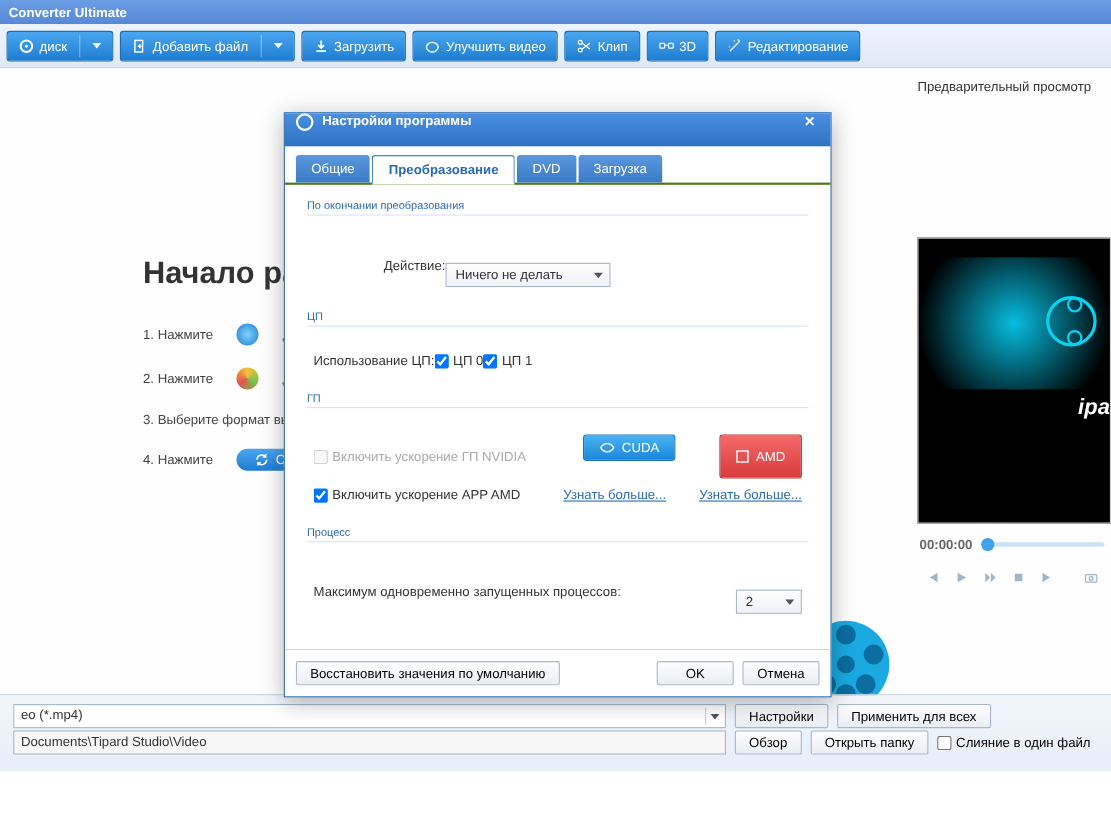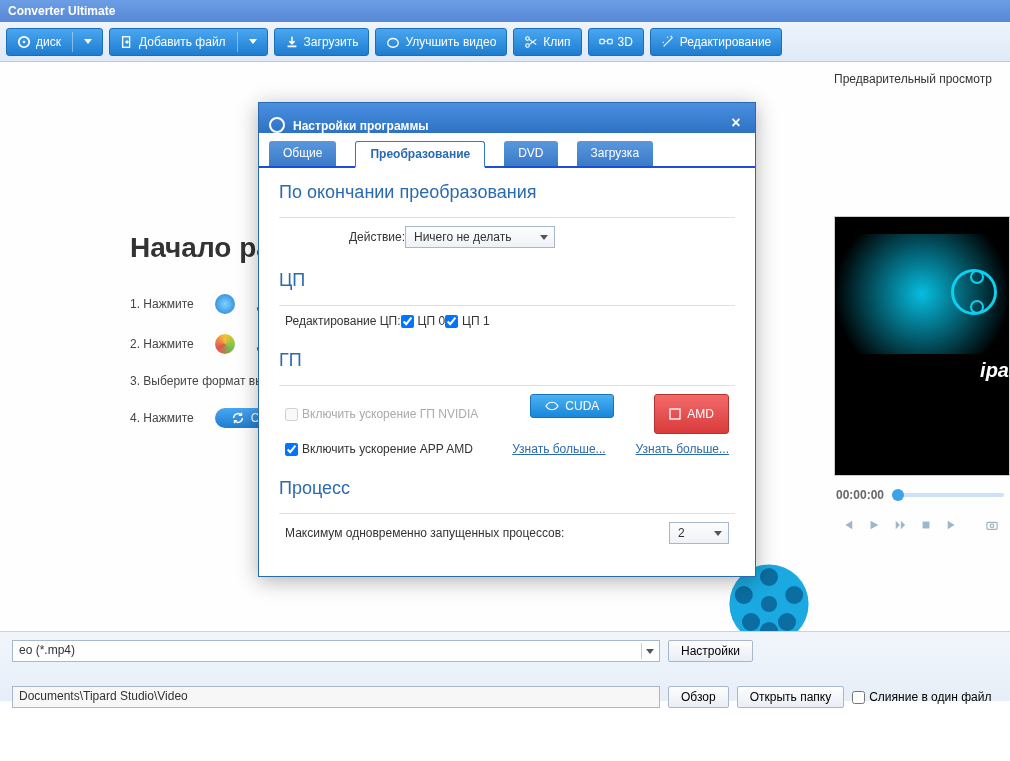--- a/index.html
+++ b/index.html
@@ -27,44 +27,44 @@
 .playctrl{display:flex;gap:14px;justify-content:flex-start;padding:4px 8px;color:#9fb6c9;}
 .pc-ic{width:14px;height:14px;cursor:pointer;}
 .startblock{position:absolute;left:130px;top:170px;color:#444;}
 .startblock h1{font-size:28px;font-weight:bold;color:#333;margin-bottom:30px;}
 .step{margin:20px 0;font-size:13px;display:flex;align-items:center;gap:21px;}
 .circ{width:20px;height:20px;border-radius:50%;display:inline-block;}
 .startbtn{background:linear-gradient(#4aa6f0,#1e7dd1);color:#fff;border-radius:12px;padding:3px 16px;display:inline-flex;align-items:center;gap:6px;}
 .film-reel{position:absolute;right:14px;bottom:-18px;width:90px;height:90px;}
 .film-reel svg{width:100%;height:100%;}
 .bottombar{position:absolute;left:0;right:0;bottom:60px;height:70px;background:linear-gradient(#f2f6fb,#e6eef8);border-top:1px solid #c5d3e4;padding:8px 12px;}
-.brow{display:flex;align-items:center;gap:8px;margin-bottom:24px;}
+.brow{display:flex;align-items:center;gap:8px;margin-bottom:2px;}
 .combo{flex:1;max-width:648px;height:22px;border:1px solid #a7b8cd;background:#fff;padding:2px 6px;position:relative;font-size:12px;color:#333;}
 .combo .dd{position:absolute;right:2px;top:2px;width:16px;height:16px;border-left:1px solid #ccc;display:flex;align-items:center;justify-content:center;}
 .combo .dd::after{content:"";width:0;height:0;border-left:4px solid transparent;border-right:4px solid transparent;border-top:5px solid #555;}
 .sbtn{height:22px;border:1px solid #a7b8cd;background:linear-gradient(#fdfdfd,#e9eef5);padding:0 12px;border-radius:2px;cursor:pointer;font-size:12px;}
 .path{flex:1;max-width:648px;height:22px;border:1px solid #a7b8cd;background:#f7f7f7;padding:2px 6px;font-size:12px;color:#333;}
 .chk{display:inline-flex;align-items:center;gap:4px;font-size:12px;}
 .chk input{width:13px;height:13px;}
 
 
 .dialog{position:absolute;left:258px;top:102px;width:498px;border:1px solid #2a6ab0;background:#fff;box-shadow:0 4px 20px rgba(0,0,0,.3);z-index:50;}
-.dlg-title{height:30px;background:linear-gradient(#4a8fe0,#2e72c4);color:#fff;display:flex;align-items:flex-end;padding:0 10px;gap:8px;font-size:13px;font-weight:bold;}
+.dlg-title{height:30px;background:linear-gradient(#4a8fe0,#2e72c4);color:#fff;display:flex;align-items:flex-start;padding:0 10px;gap:8px;font-size:13px;font-weight:bold;}
 .dlg-title .x{margin-left:auto;width:18px;height:18px;cursor:pointer;color:#fff;font-size:16px;font-weight:bold;text-align:center;line-height:16px;}
 .gear{width:16px;height:16px;border:2px solid #fff;border-radius:50%;position:relative;}
-.tabs{display:flex;gap:19px;padding:8px 10px 0 10px;border-bottom:2px solid #1d4ed8;}
+.tabs{display:flex;gap:2px;padding:8px 10px 0 10px;border-bottom:2px solid #4d7c0f;}
 .tab{background:linear-gradient(#5a97dd,#3a7bc7);color:#fff;padding:5px 14px;border-radius:3px 3px 0 0;font-size:12px;cursor:pointer;}
 .tab.active{background:#fff;color:#2a6ab0;border:1px solid #2f79cc;border-bottom:2px solid #fff;margin-bottom:-2px;font-weight:bold;}
 .dlg-body{padding:14px 20px 10px 20px;min-height:380px;}
 .gbox{margin-bottom:18px;}
-.glegend{color:#2a6ab0;font-size:18px;margin-bottom:4px;padding-bottom:14px;border-bottom:1px solid #d6e3f3;}
+.glegend{color:#2a6ab0;font-size:10px;margin-bottom:20px;padding-bottom:2px;border-bottom:1px solid #d6e3f3;}
 .glegend::before{content:"";display:inline-block;width:0;}
 .row{display:flex;align-items:center;font-size:12px;color:#333;padding:4px 6px;}
 .lbl{min-width:120px;text-align:right;}
-.sel{height:22px;border:1px solid #a7b8cd;background:linear-gradient(#fdfdfd,#eef2f7);padding:0 22px 0 8px;position:relative;min-width:150px;display:inline-block;line-height:20px;}
+.sel{height:22px;border:1px solid #a7b8cd;background:linear-gradient(#fdfdfd,#eef2f7);padding:0 22px 0 8px;position:relative;min-width:150px;display:inline-block;line-height:20px;margin-top:19px;}
 .sel::after{content:"";position:absolute;right:6px;top:8px;width:0;height:0;border-left:4px solid transparent;border-right:4px solid transparent;border-top:5px solid #555;}
 .cudabtn{display:inline-flex;align-items:center;gap:6px;background:linear-gradient(#4bb1f2,#1987da);color:#fff;border:1px solid #1773bd;border-radius:3px;height:24px;padding:0 14px;font-size:12px;}
 .amdbtn{display:inline-flex;align-items:center;gap:6px;background:linear-gradient(#f36a6a,#d93b3b);color:#fff;border:1px solid #b83131;border-radius:3px;height:40px;padding:0 14px;font-size:12px;}
 .link{color:#2a6ab0;text-decoration:underline;font-size:12px;cursor:pointer;}
 .dlg-foot{border-top:1px solid #d0d9e6;padding:10px;display:flex;align-items:center;gap:8px;}
 .dlg-foot .spacer{flex:1;}
 .disabled{color:#aaa;}
 svg{display:block;}
 </style>
 </head>
@@ -210,20 +210,21 @@
     </div>
   </div>
 </div>
 
 <div class="bottombar">
   <div class="brow">
     <div class="combo">
       <span>eo (*.mp4)</span><div class="dd"></div>
     </div>
     <button class="sbtn">Настройки</button>
+    <button class="sbtn">Применить для всех</button>
   </div>
   <div class="brow">
     <div class="path"><span>Documents\Tipard Studio\Video</span></div>
     <button class="sbtn">Обзор</button>
     <button class="sbtn">Открыть папку</button>
     <label class="chk">
       <input type="checkbox" style="">
       <span>Слияние в один файл</span>
     </label>
   </div>
@@ -247,21 +248,21 @@
       <div class="glegend">По окончании преобразования</div>
       <div class="row">
         <span class="lbl">Действие:</span>
         <span class="sel"><span>Ничего не делать</span></span>
       </div>
     </div>
 
     <div class="gbox">
       <div class="glegend">ЦП</div>
       <div class="row">
-        <span>Редактирование ЦП:</span>
+        <span>Использование ЦП:</span>
         <label class="chk">
             <input type="checkbox" checked="" style="">
             <span>ЦП 0</span>
           </label>
         <label class="chk">
             <input type="checkbox" checked="" style="">
             <span>ЦП 1</span>
           </label>
       </div>
     </div>
@@ -302,13 +303,19 @@
 
     <div class="gbox">
       <div class="glegend">Процесс</div>
       <div class="row" style="justify-content:space-between;">
         <span>Максимум одновременно запущенных процессов:</span>
         <span class="sel" style="min-width:60px"><span>2</span></span>
       </div>
     </div>
 
   </div>
+  <div class="dlg-foot">
+    <button class="sbtn">Восстановить значения по умолчанию</button>
+    <div class="spacer"></div>
+    <button class="sbtn" style="min-width:70px">OK</button>
+    <button class="sbtn" style="min-width:70px">Отмена</button>
+  </div>
 </div>
 
 </body></html>

